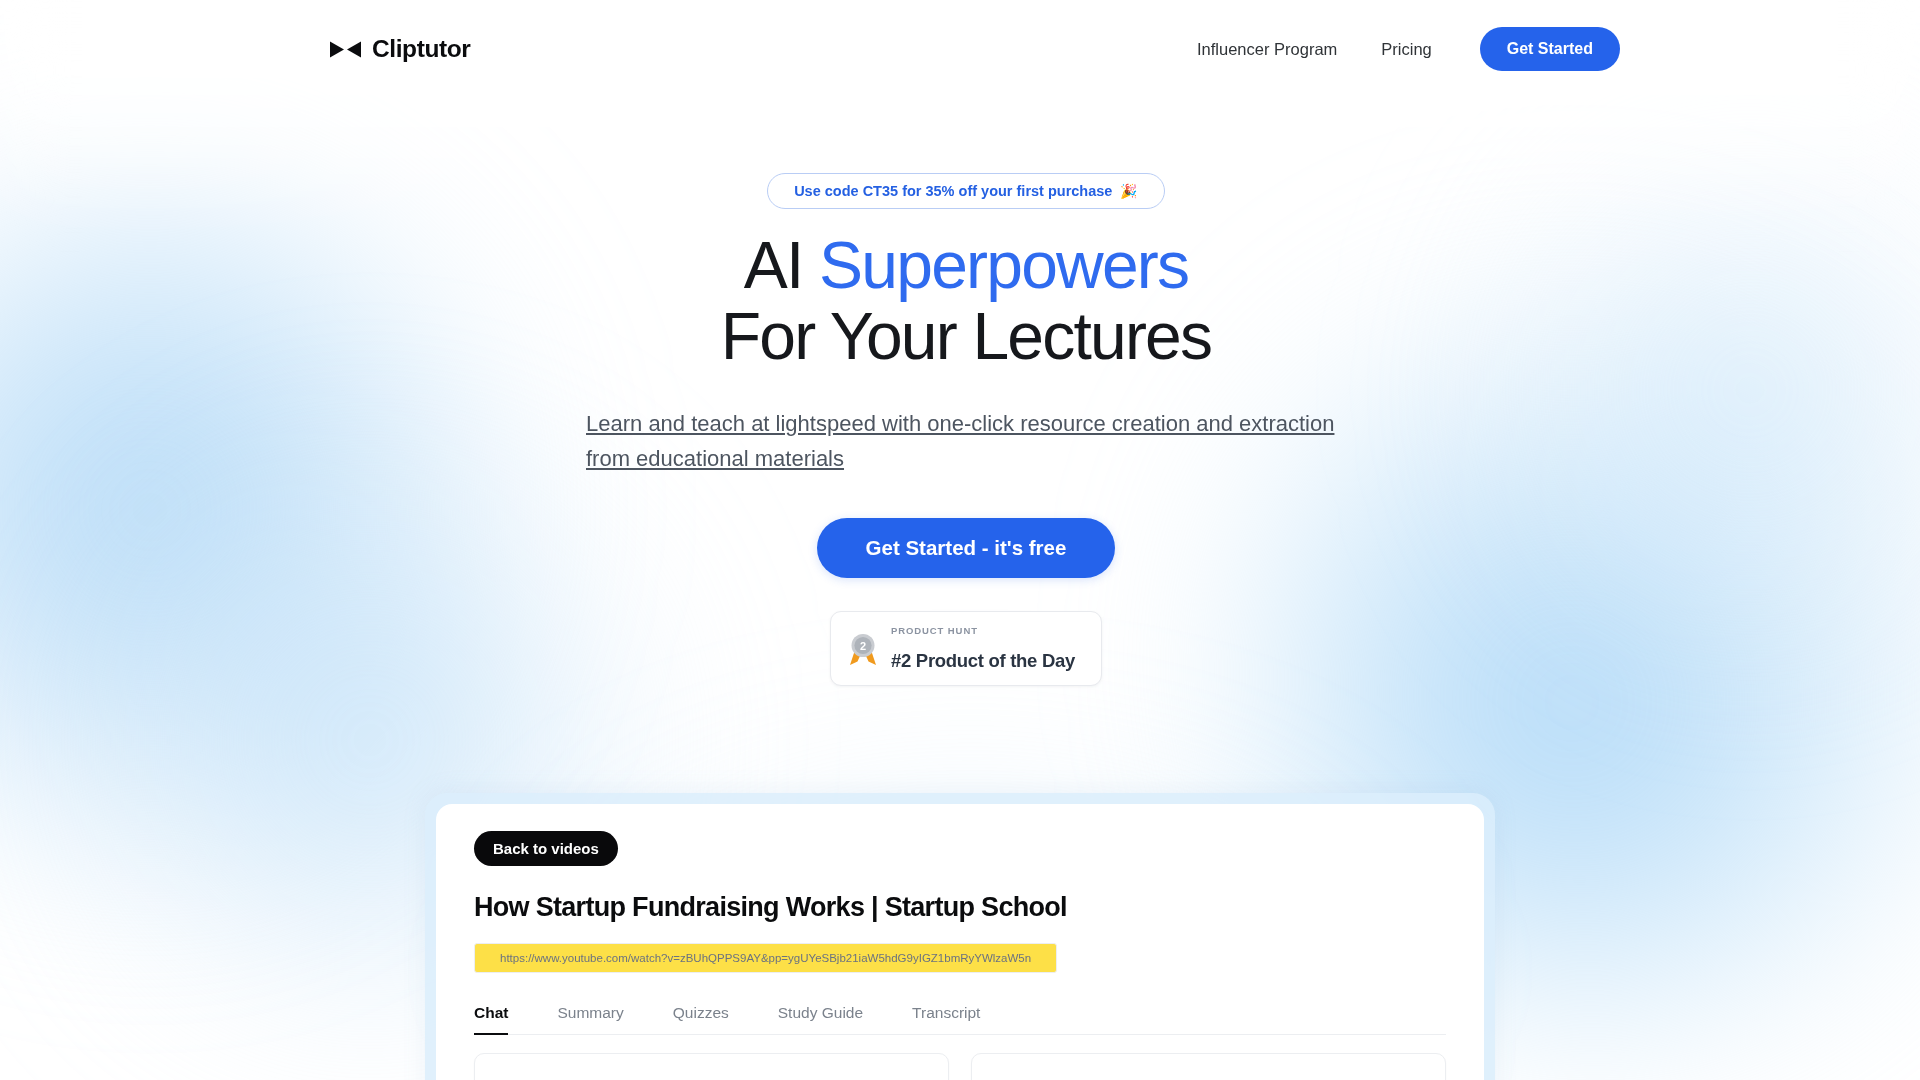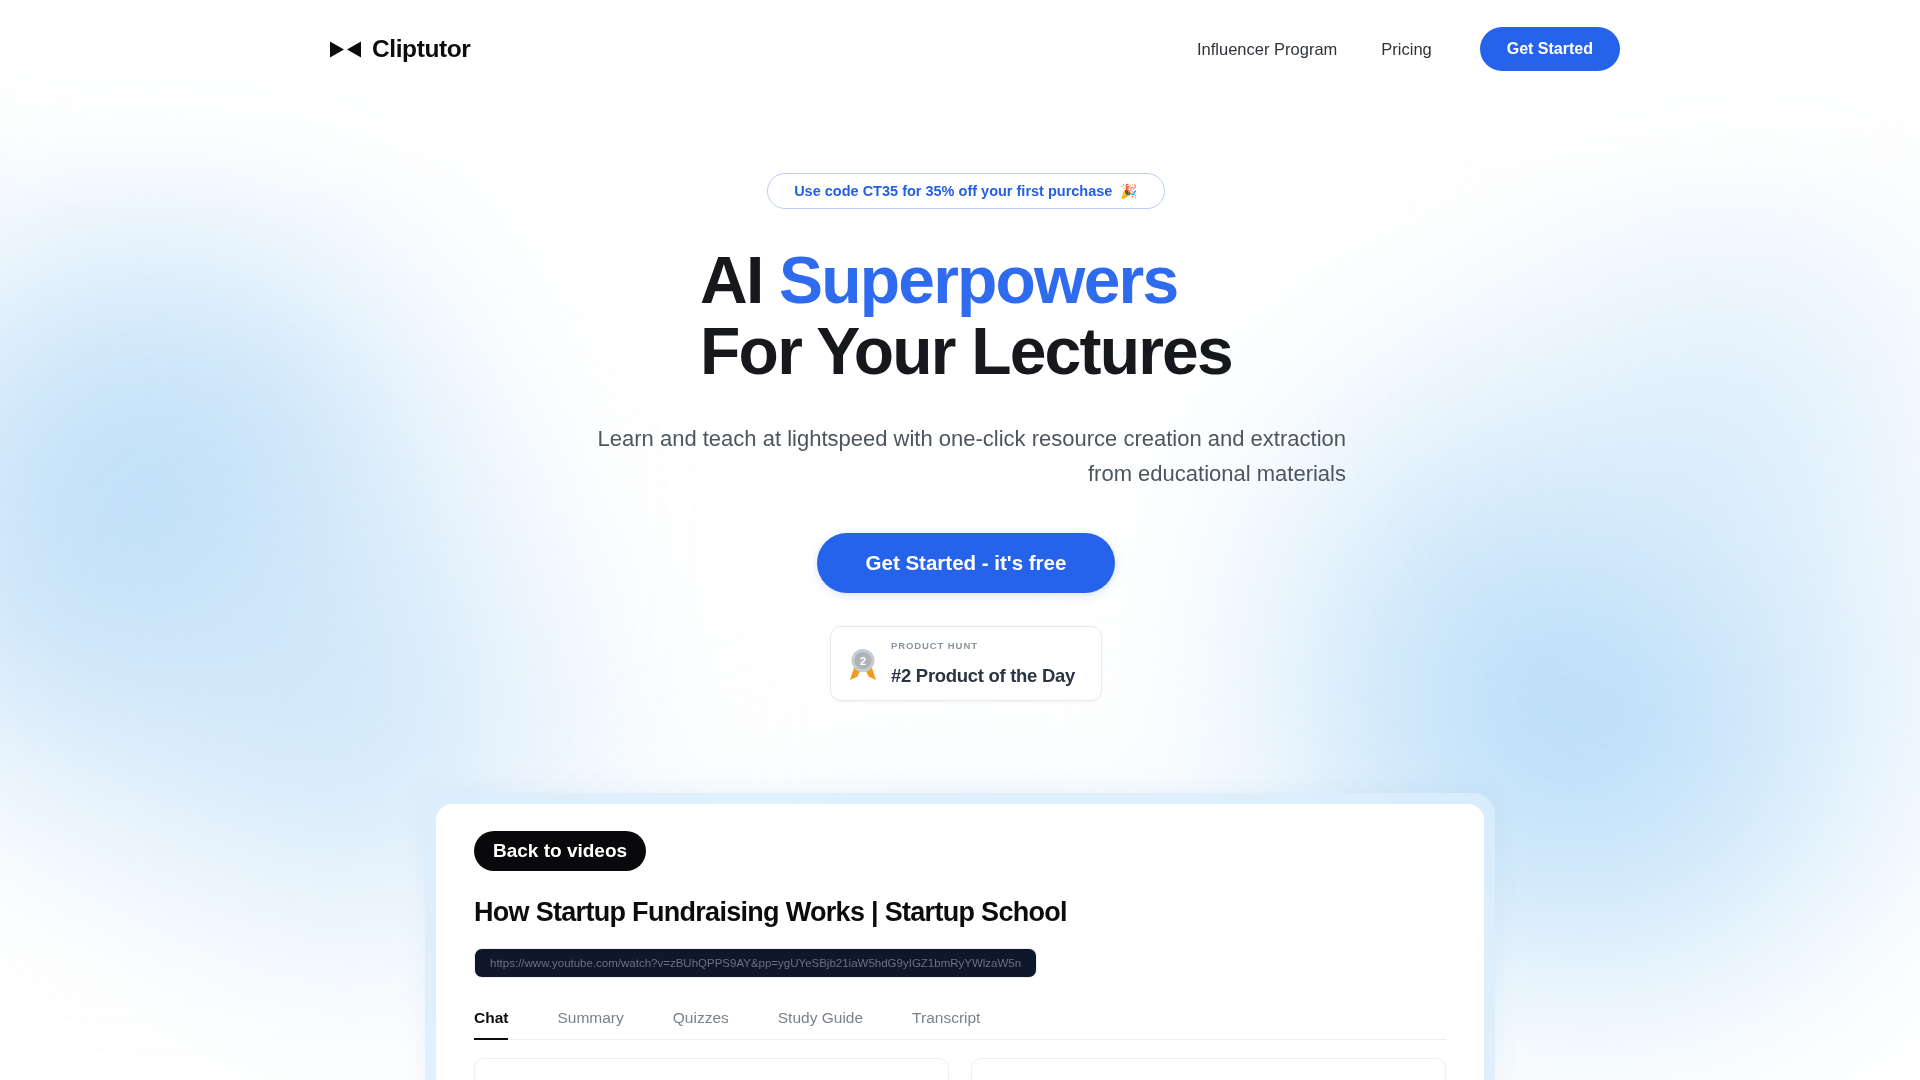--- a/index.html
+++ b/index.html
@@ -148,38 +148,39 @@
     padding: 9px 26px;
     font-size: 14.5px;
     font-weight: 700;
     color: #2460e2;
     cursor: pointer;
     white-space: nowrap;
   }
   .promo-emoji { font-size: 14px; }
 
   #headline {
+    margin-top: 21px;
+    text-align: center;
+    font-size: 66px;
+    line-height: 1.07;
+    font-weight: 400;
+    letter-spacing: -1.8px;
+    color: #16181c;
+  }
+  #headline .accent { color: #2f6bef; }
+
+  #subheadline {
     margin-top: 36px;
     text-align: left;
-    font-size: 66px;
-    line-height: 1.07;
-    font-weight: 700;
-    letter-spacing: -1.8px;
-    color: #16181c;
-  }
-  #headline .accent { color: #2f6bef; }
-
-  #subheadline {
-    margin-top: 36px;
-    text-align: right;
     font-size: 22px;
     line-height: 1.57;
     font-weight: 400;
     color: #4d5560;
     max-width: 760px;
+    text-decoration: underline;
   }
 
   .btn-hero-cta {
     margin-top: 42px;
     background: #2563eb;
     color: #ffffff;
     font-size: 20.5px;
     font-weight: 700;
     border: none;
     border-radius: 999px;
@@ -262,44 +263,44 @@
     background: #ffffff;
     border-radius: 16px 16px 0 0;
     padding: 27px 38px 0 38px;
     overflow: hidden;
     position: relative;
   }
   .btn-back-videos {
     display: inline-block;
     background: #09090b;
     color: #ffffff;
-    font-size: 19px;
+    font-size: 15px;
     font-weight: 600;
     border: none;
     border-radius: 999px;
     padding: 9px 19px;
     cursor: pointer;
     font-family: inherit;
   }
   #video-title {
     margin-top: 26px;
     font-size: 27px;
     font-weight: 700;
     letter-spacing: -0.7px;
     color: #0b0c0e;
     white-space: nowrap;
   }
   #video-url {
     margin-top: 20px;
     display: inline-block;
     max-width: 625px;
-    background: #0f172a;
+    background: #fde047;
     border: 1px solid #eceef1;
-    border-radius: 8px;
-    padding: 8px 15px;
+    border-radius: 3px;
+    padding: 8px 25px;
     font-size: 11.5px;
     color: #6b7280;
     white-space: nowrap;
     overflow: hidden;
     text-overflow: clip;
     font-family: "Liberation Sans", sans-serif;
     cursor: text;
   }
   #preview-tabs {
     margin-top: 27px;

